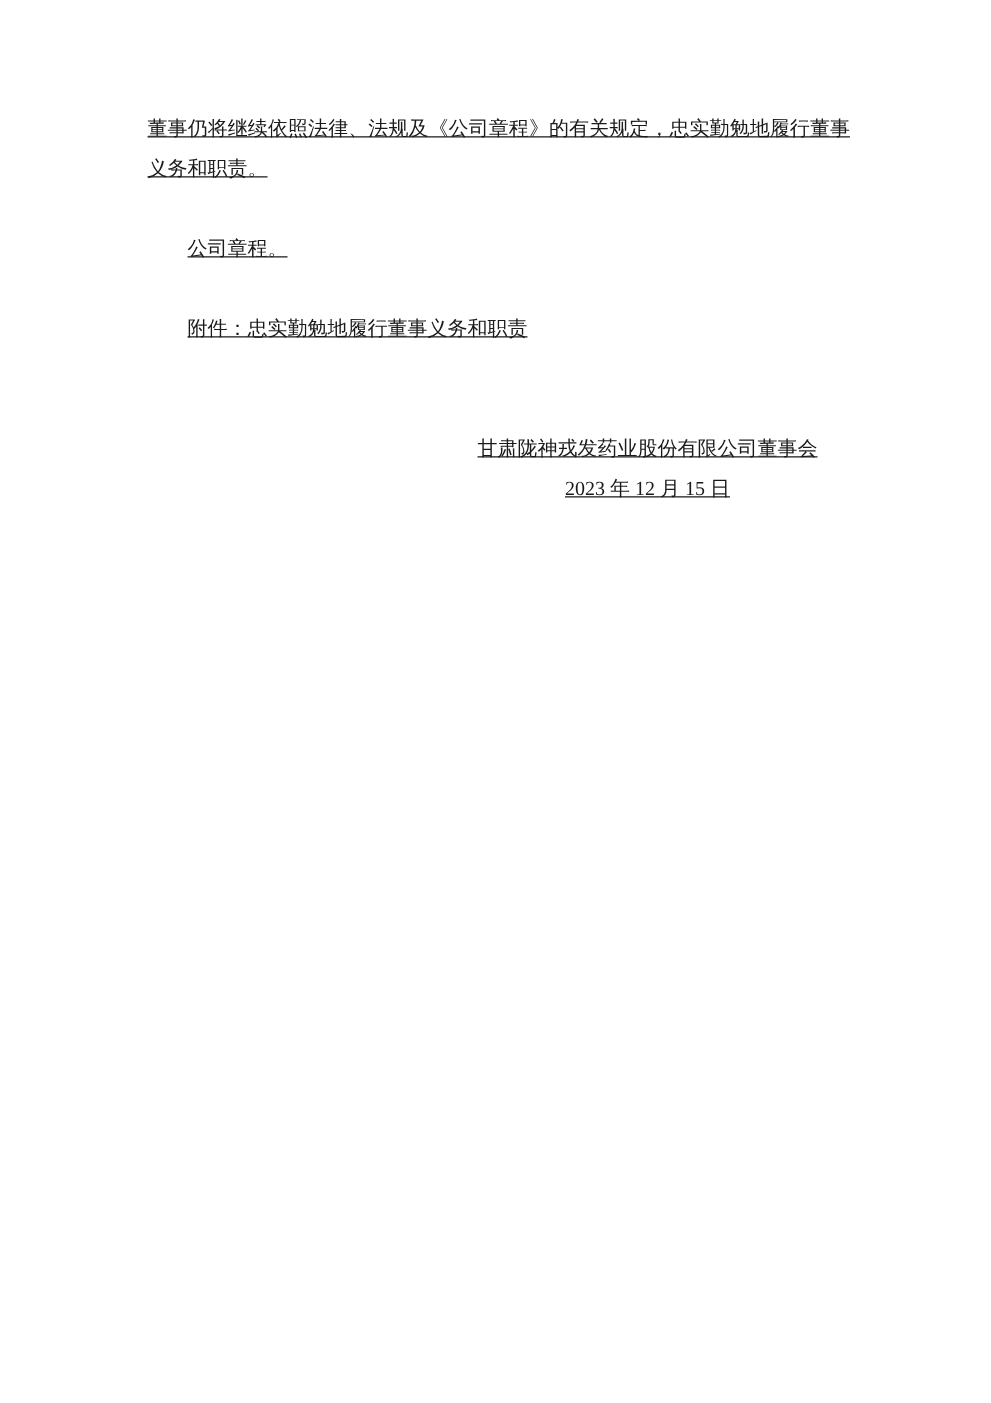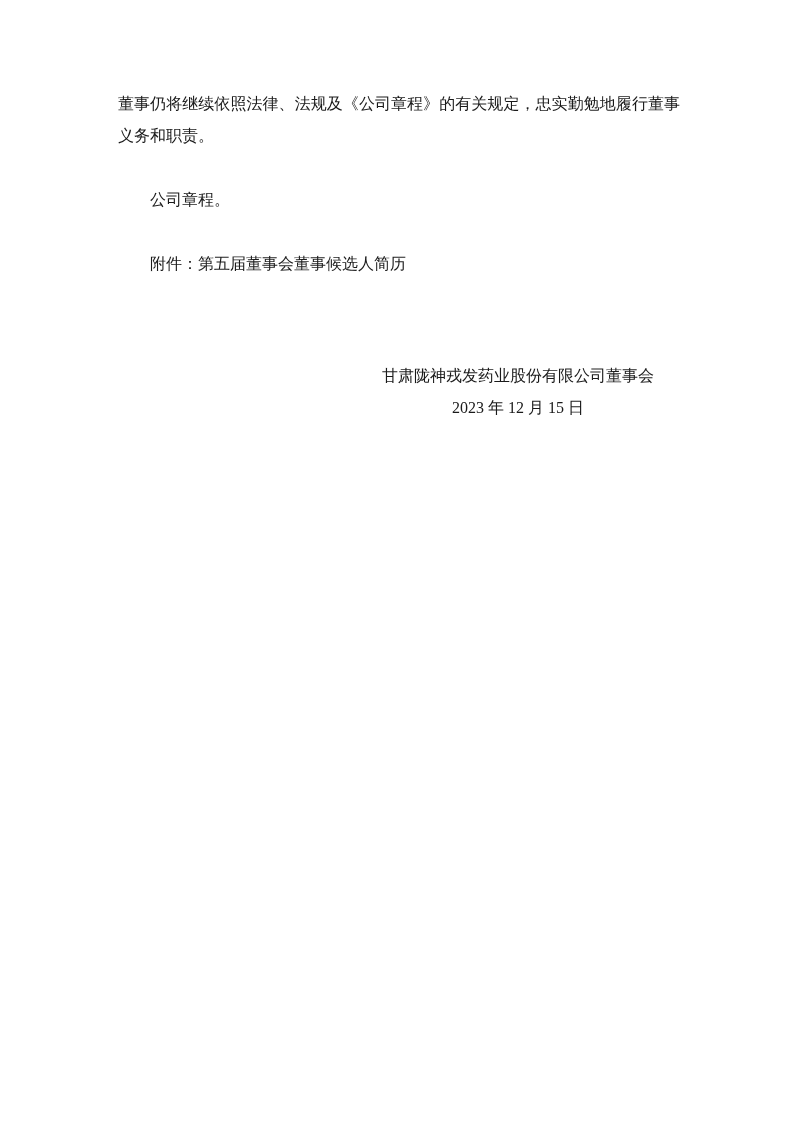--- a/index.html
+++ b/index.html
@@ -14,39 +14,40 @@
     font-family: "Liberation Serif", "DejaVu Serif", serif;
   }
   .page {
     position: relative;
     width: 793px;
     height: 1122px;
     background: #ffffff;
     box-sizing: border-box;
     padding: 88px 113px 0 118px;
     color: #1a1a1a;
+    text-decoration: underline;
   }
   .para {
     margin: 0;
     font-size: 16px;
     line-height: 32px;
     color: #1a1a1a;
     word-break: break-all;
   }
   .para.justified {
     text-align: justify;
   }
   .para.indented {
     text-indent: 2em;
   }
   .gap-one {
     margin-top: 32px;
   }
   .signature-block {
-    margin-top: 80px;
+    margin-top: 64px;
     margin-left: auto;
     margin-right: 26px;
     width: fit-content;
     text-align: center;
     font-size: 16px;
     line-height: 32px;
     color: #1a1a1a;
   }
   .signature-block .line {
     white-space: nowrap;
@@ -55,20 +56,20 @@
 </head>
 <body>
 
 <div class="page">
 
   <p class="para justified">董事仍将继续依照法律、法规及《公司章程》的有关规定，忠实勤勉地履行董事义务和职责。</p>
 
 
   <p class="para indented gap-one">公司章程。</p>
 
-  <p class="para indented gap-one">附件：第五届董事会董事候选人简历</p>
+  <p class="para indented gap-one">附件：忠实勤勉地履行董事义务和职责</p>
 
   <div class="signature-block">
     <div class="line">甘肃陇神戎发药业股份有限公司董事会</div>
     <div class="line">2023 年 12 月 15 日</div>
   </div>
 
 </div>
 
 </body></html>

